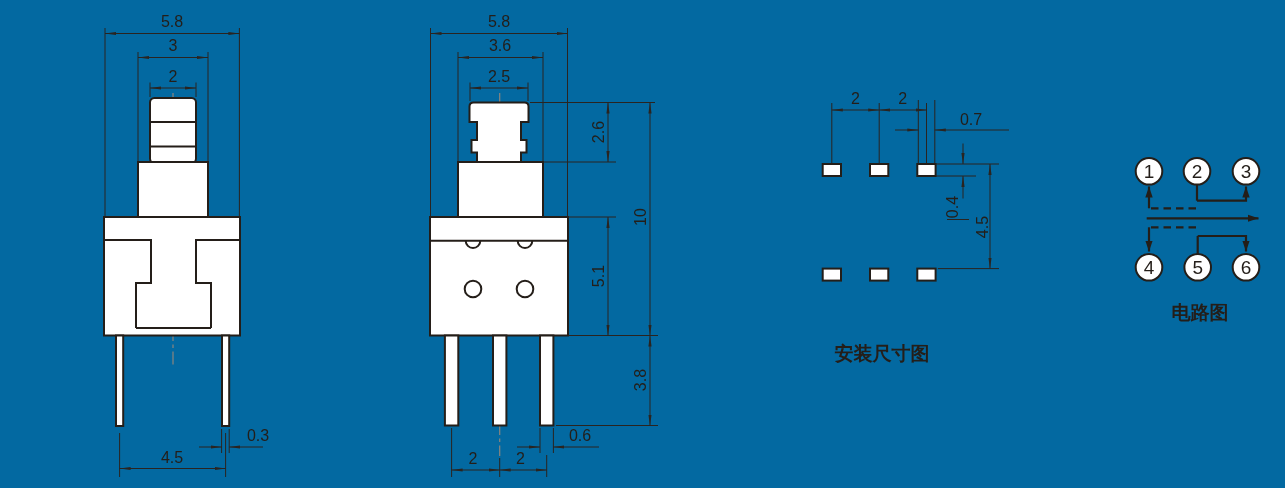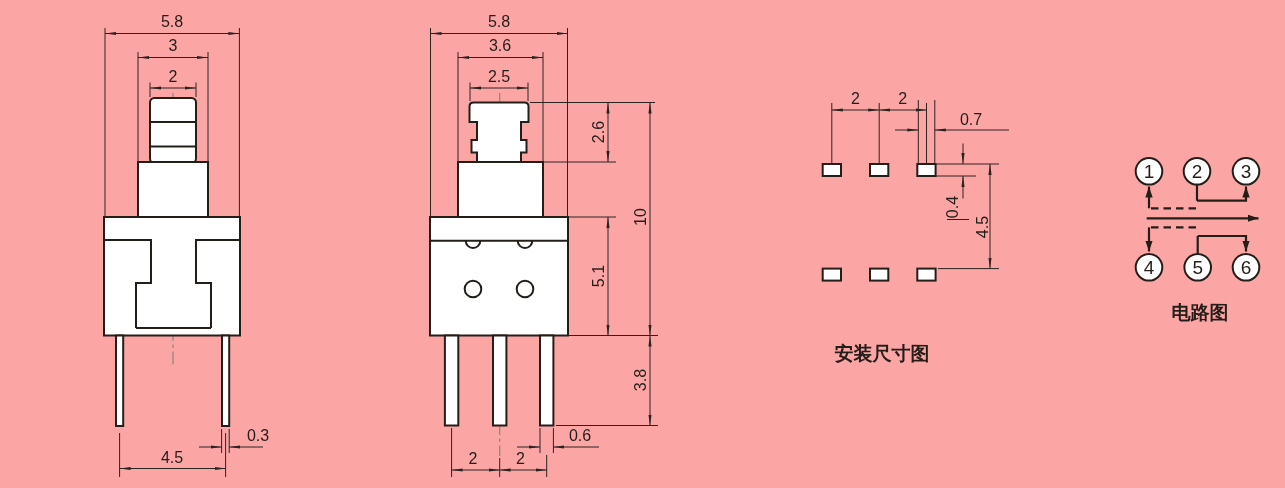--- a/index.html
+++ b/index.html
@@ -1,16 +1,16 @@
 <!DOCTYPE html>
 <html><head>
 <meta charset="utf-8">
 <style>
   html,body{margin:0;padding:0;background:#ffffff;}
-  .stage{position:relative;width:1285px;height:488px;background:#fca5a5;overflow:hidden;
+  .stage{position:relative;width:1285px;height:488px;background:#0369a1;overflow:hidden;
          font-family:"Liberation Sans",sans-serif;}
   svg{position:absolute;left:0;top:0;}
   
   .o  {fill:#ffffff;stroke:#241e19;stroke-width:2;}
   .o2 {fill:none;stroke:#241e19;stroke-width:2;}
   
   .x  {fill:none;stroke:#2a2420;stroke-width:1;}
   .dl {fill:none;stroke:#2a2420;stroke-width:1;}
   
   .cl {fill:none;stroke:#8b857e;stroke-width:1.2;stroke-dasharray:13 3.5 3.5 3.5;}

